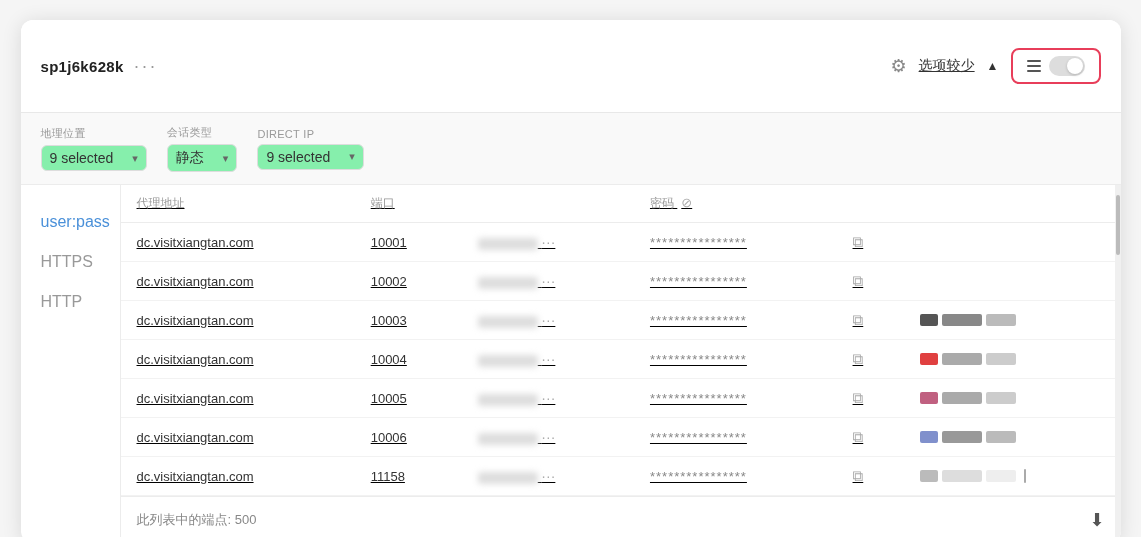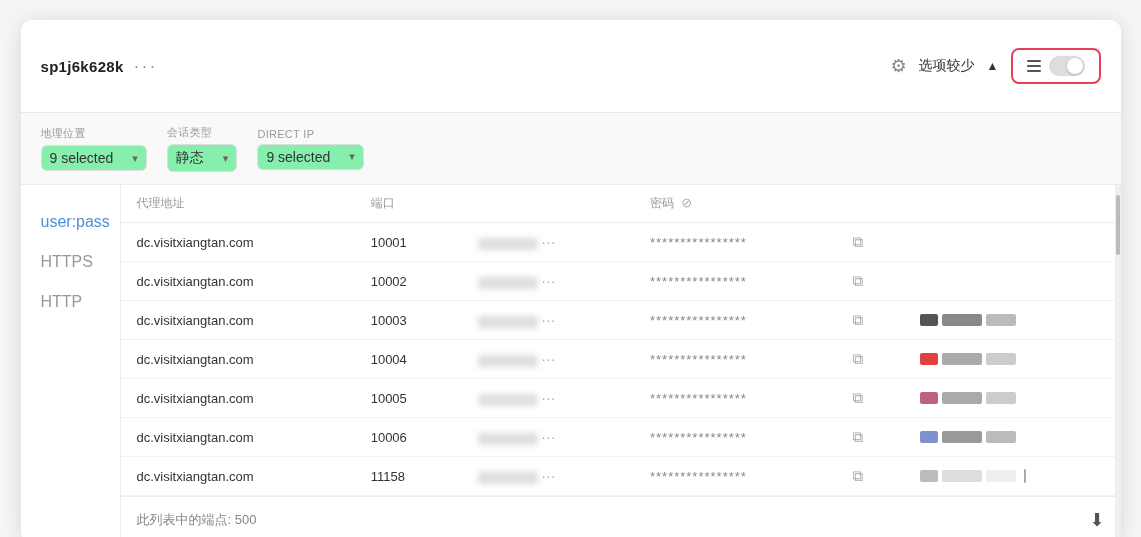--- a/index.html
+++ b/index.html
@@ -50,20 +50,21 @@
       gap: 12px;
     }
     .gear-icon {
       color: #888;
       font-size: 18px;
       cursor: pointer;
     }
     .options-text {
       font-size: 14px;
       color: #333;
+      text-decoration: underline;
     }
     .chevron-up {
       color: #333;
       font-size: 12px;
     }
     .toggle-btn {
       border: 2.5px solid #e83e5a;
       border-radius: 8px;
       padding: 6px 14px;
       display: flex;
@@ -187,20 +188,21 @@
       margin-top: 10px;
     }
     
     .table-wrapper {
       flex: 1;
       overflow: hidden;
     }
     table {
       width: 100%;
       border-collapse: collapse;
+      text-decoration: underline;
     }
     thead th {
       font-size: 12px;
       color: #999;
       font-weight: 400;
       padding: 10px 16px;
       text-align: left;
       border-bottom: 1px solid #ececec;
       white-space: nowrap;
     }

